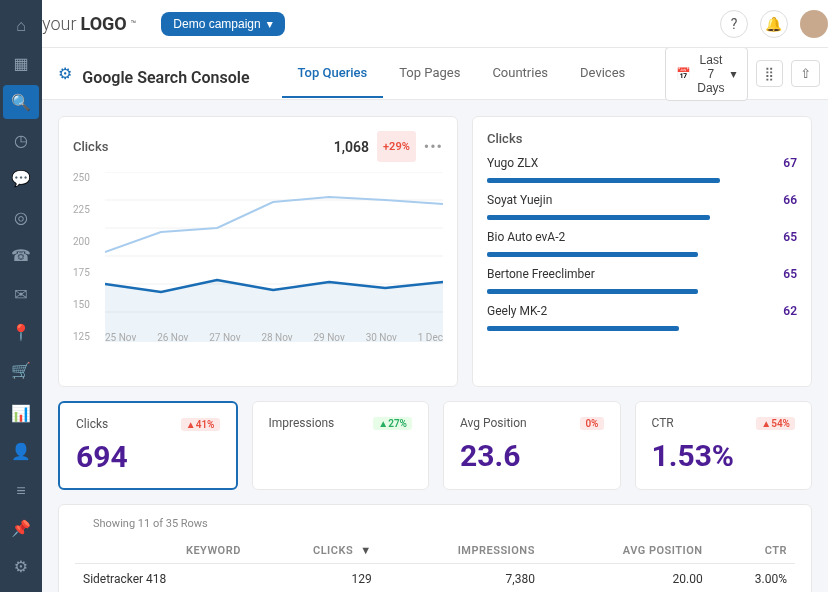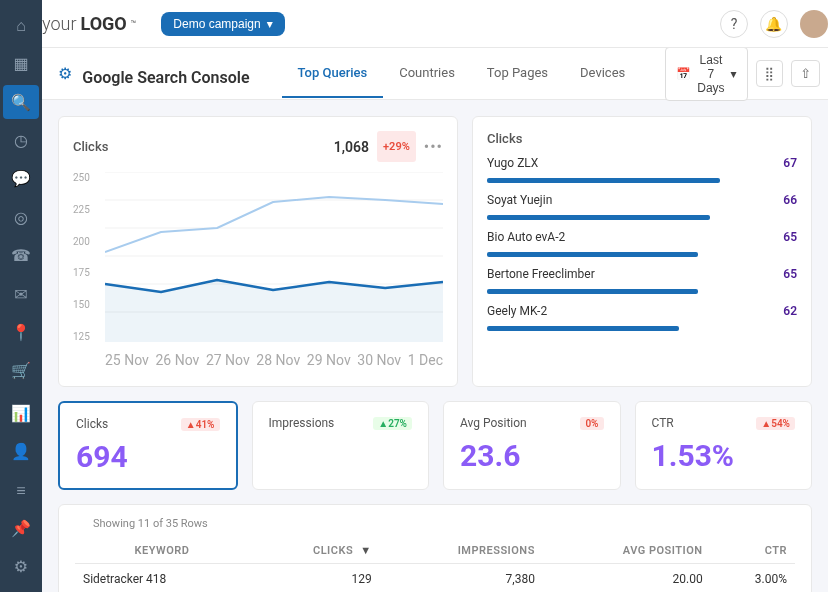--- a/index.html
+++ b/index.html
@@ -246,28 +246,28 @@
     }
     .chart-svg-area {
       position: absolute;
       left: 32px;
       right: 0;
       top: 0;
       bottom: 30px;
     }
     .chart-labels-x {
       position: absolute;
-      bottom: 0;
+      bottom: 16px;
       left: 32px;
       right: 0;
       height: 24px;
       display: flex;
       justify-content: space-between;
-      align-items: center;
-      font-size: 14px;
+      align-items: flex-start;
+      font-size: 10px;
       color: #aaa;
     }
 
     
     .metrics-panel {
       width: 340px;
       background: #fff;
       border-radius: 6px;
       border: 1px solid #e8e8e8;
       padding: 14px;
@@ -350,21 +350,21 @@
       background: #fde8e8;
       color: #e74c3c;
       border-radius: 3px;
       padding: 1px 5px;
       font-size: 10px;
       font-weight: 600;
     }
     .kpi-value {
       font-size: 30px;
       font-weight: 700;
-      color: #8b5cf6;
+      color: #4c1d95;
     }
 
     
     .table-section {
       background: #fff;
       border-radius: 6px;
       border: 1px solid #e8e8e8;
       padding: 12px 16px;
     }
     .table-info {
@@ -377,21 +377,21 @@
       width: 100%;
       border-collapse: collapse;
     }
     thead th {
       font-size: 11px;
       color: #888;
       font-weight: 600;
       text-transform: uppercase;
       letter-spacing: 0.5px;
       padding: 6px 8px;
-      text-align: center;
+      text-align: right;
       border-bottom: 1px solid #e8e8e8;
     }
     thead th.right { text-align: right; }
     tbody td {
       padding: 8px 8px;
       font-size: 12px;
       color: #333;
       border-bottom: 1px solid #f0f0f0;
     }
     tbody td.right { text-align: right; }
@@ -444,22 +444,22 @@
 
   <div class="page-content">
 
     <div class="page-header">
       <div class="page-title-area">
         <span class="page-title-icon">⚙</span>
         <span class="page-title">Google Search Console</span>
       </div>
       <div class="tabs">
         <div class="tab active">Top Queries</div>
+        <div class="tab">Top Pages</div>
         <div class="tab">Countries</div>
-        <div class="tab">Top Pages</div>
         <div class="tab">Devices</div>
       </div>
       <div class="page-header-right">
         <button class="date-btn">
           <span>📅</span>
           <span>Last 7 Days</span>
           <span>▾</span>
         </button>
         <button class="icon-btn-sm">
           <span>⣿</span>

